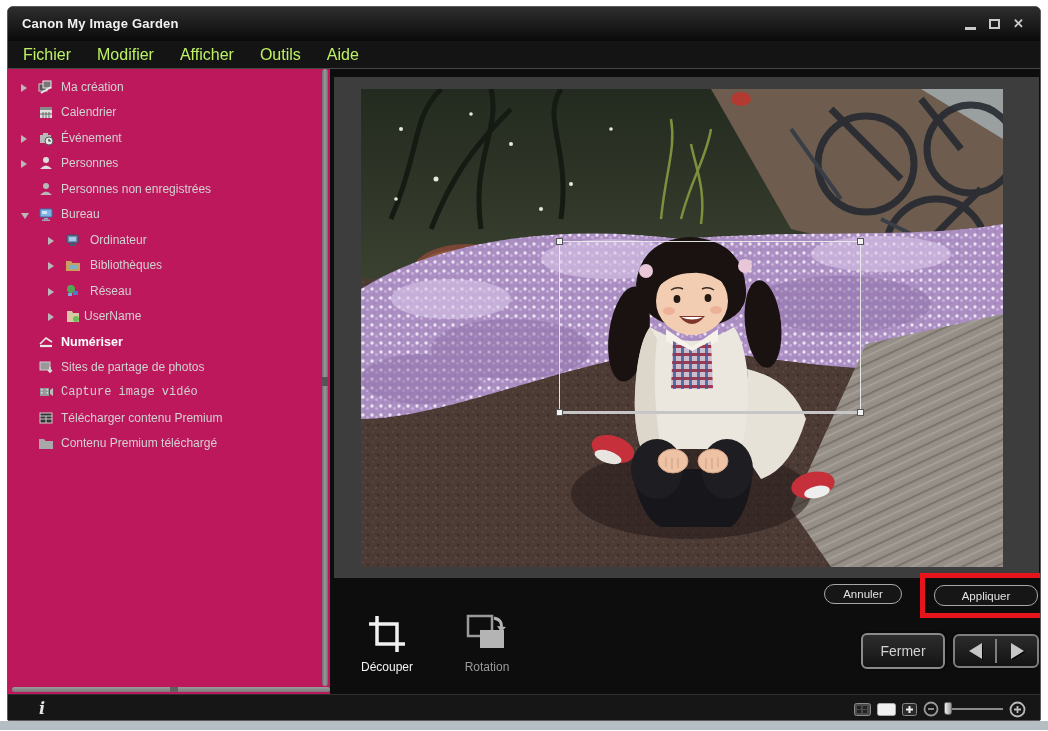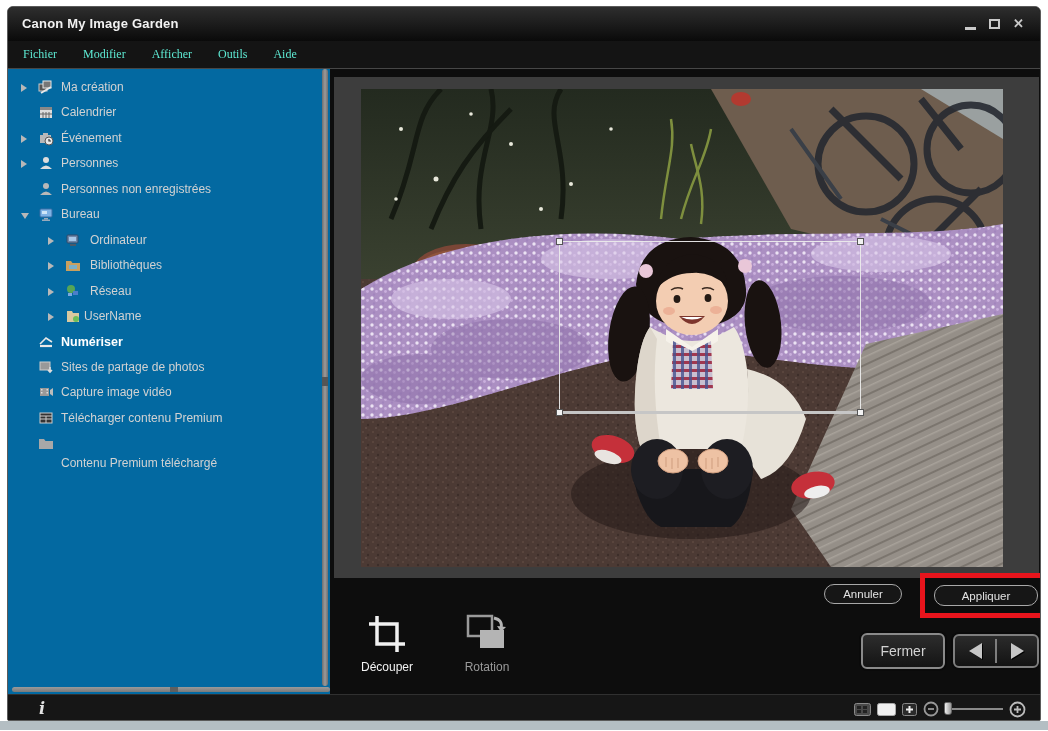--- a/index.html
+++ b/index.html
@@ -16,24 +16,24 @@
   .title { position:absolute; left:14px; top:9px; font-size:13px; font-weight:bold; color:#f2f2f2; letter-spacing:.2px; }
   .win-controls { position:absolute; right:16px; top:10px; display:flex; gap:13px; align-items:center; height:14px; }
   .wc { display:inline-block; cursor:default; }
   .wc-min { width:11px; height:3px; background:#c9c9c9; margin-top:8px; }
   .wc-max { width:11px; height:10px; border:2px solid #c9c9c9; }
   .wc-close { color:#c9c9c9; font-size:13px; font-weight:bold; line-height:14px; }
 
   
   .menubar { position:absolute; left:0; top:34px; width:100%; height:28px; background:#141414;
     border-bottom:1px solid #474747; display:flex; align-items:center; padding-left:15px; gap:26px; }
-  .menu-item { font-size:12px; color:#5eead4;font-family:Liberation Serif, serif; }
-
-  
-  .sidebar { position:absolute; left:0; top:62px; width:322px; height:625px; background:#0369a1; }
+  .menu-item { font-size:16px; color:#bef264; }
+
+  
+  .sidebar { position:absolute; left:0; top:62px; width:322px; height:625px; background:#be185d; }
   .tree-row { position:absolute; left:0; width:100%; height:25px; }
   .exp { position:absolute; top:9px; width:0; height:0; }
   .exp.collapsed { border-left:6px solid #b8b8b8; border-top:4px solid transparent; border-bottom:4px solid transparent; }
   .exp.expanded  { border-top:6px solid #b8b8b8; border-left:4px solid transparent; border-right:4px solid transparent; margin-top:2px; }
   .tree-icon { position:absolute; top:4px; width:16px; height:16px; }
   .tree-icon svg { display:block; }
   .tree-label { position:absolute; top:5px; font-size:12px; color:#d2d2d2; white-space:nowrap; }
   .tree-row.selected .tree-label { color:#ffffff; font-weight:bold; font-size:12.5px; }
 
   .v-scroll { position:absolute; left:314px; top:62px; width:6px; height:617px;
@@ -256,21 +256,21 @@
             <rect x="2" y="4" width="9" height="8" fill="#999999"></rect>
             <g fill="#dddddd">
               <rect x="3" y="5" width="1.5" height="1.5"></rect>
               <rect x="3" y="8" width="1.5" height="1.5"></rect>
               <rect x="8.5" y="5" width="1.5" height="1.5"></rect>
               <rect x="8.5" y="8" width="1.5" height="1.5"></rect>
             </g>
             <path d="M12 6 l3 -2 v8 l-3 -2 z" fill="#bbbbbb"></path>
           </svg>
         </span>
-        <span class="tree-label" style="left: 53px;">Capture image vidéo</span>
+        <span class="tree-label" style="left: 53px; font-family: Liberation Mono, monospace;">Capture image vidéo</span>
       </div>
       <div class="tree-row" style="top: 336.85px;">
         <span class="exp" style="left: 13px;"></span>
         <span class="tree-icon" style="left: 30px;">
           <svg width="16" height="16" viewBox="0 0 16 16">
             <rect x="2" y="3" width="12" height="10" fill="#333333" stroke="#cccccc"></rect>
             <g stroke="#cccccc" stroke-width="1">
               <line x1="2" y1="6" x2="14" y2="6"></line>
               <line x1="2" y1="9" x2="14" y2="9"></line>
               <line x1="8" y1="6" x2="8" y2="13"></line>
@@ -279,21 +279,21 @@
         </span>
         <span class="tree-label" style="left: 53px;">Télécharger contenu Premium</span>
       </div>
       <div class="tree-row" style="top: 362.3px;">
         <span class="exp" style="left: 13px;"></span>
         <span class="tree-icon" style="left: 30px;">
           <svg width="16" height="16" viewBox="0 0 16 16">
             <path d="M1 4 h5 l1.5 2 H15 v8 H1 z" fill="#a8a8a8"></path>
           </svg>
         </span>
-        <span class="tree-label" style="left: 53px; margin-top: 20px;">Contenu Premium téléchargé</span>
+        <span class="tree-label" style="left: 53px;">Contenu Premium téléchargé</span>
       </div>
     </aside>
   <div class="v-scroll">
       <div class="v-notch"></div>
     </div>
   <div class="h-scroll">
       <div class="h-notch"></div>
     </div>
 
   <div class="preview">

